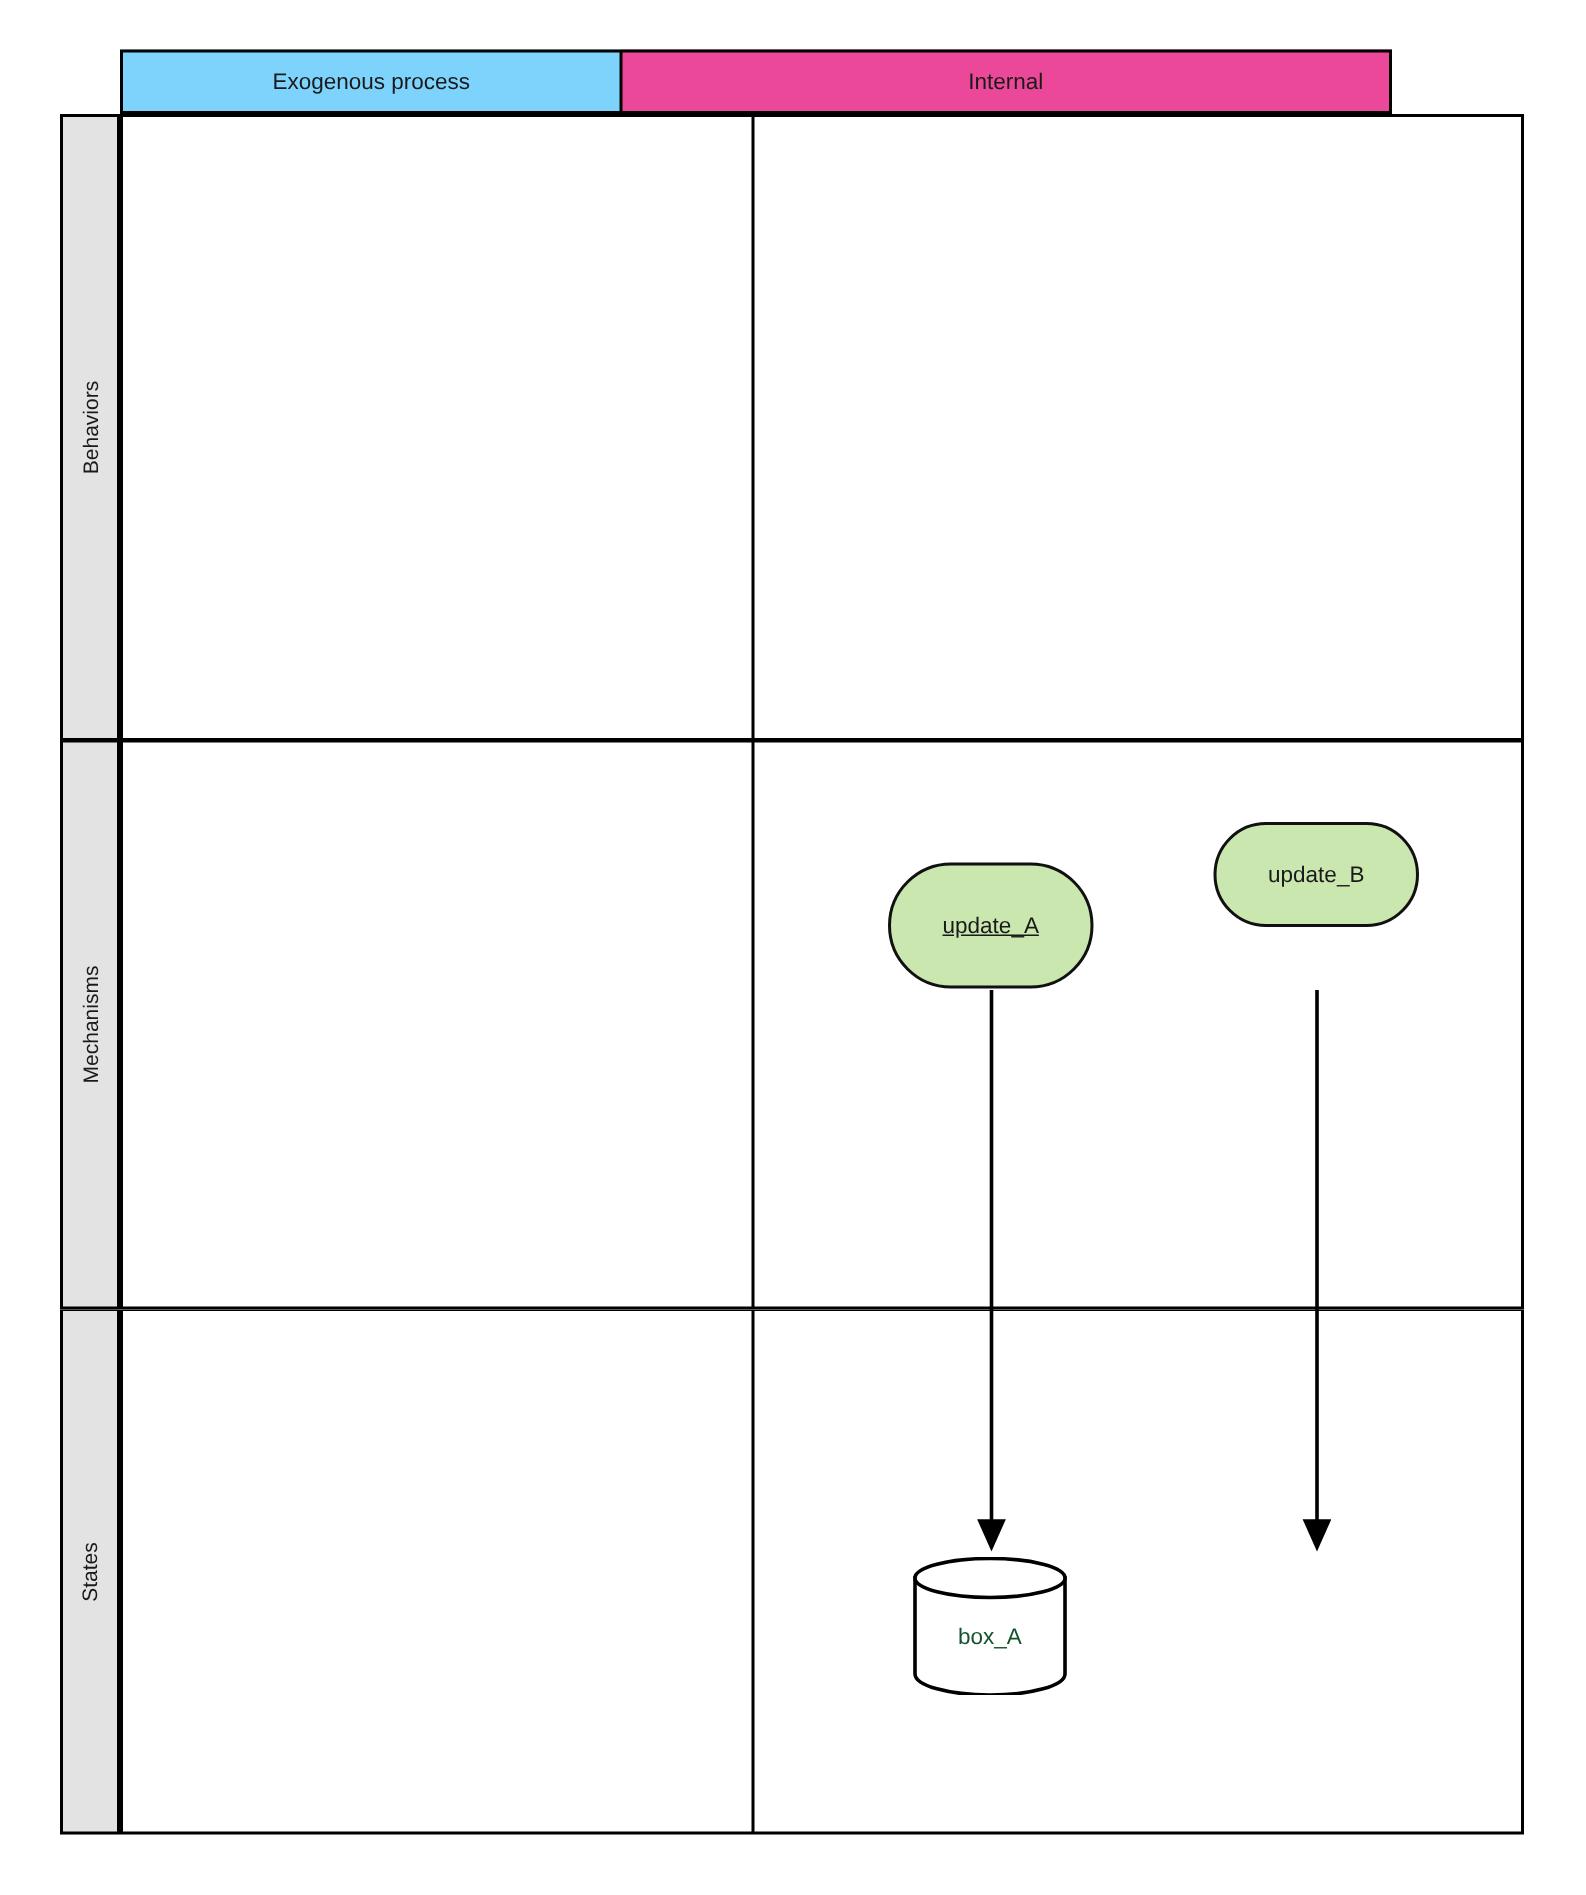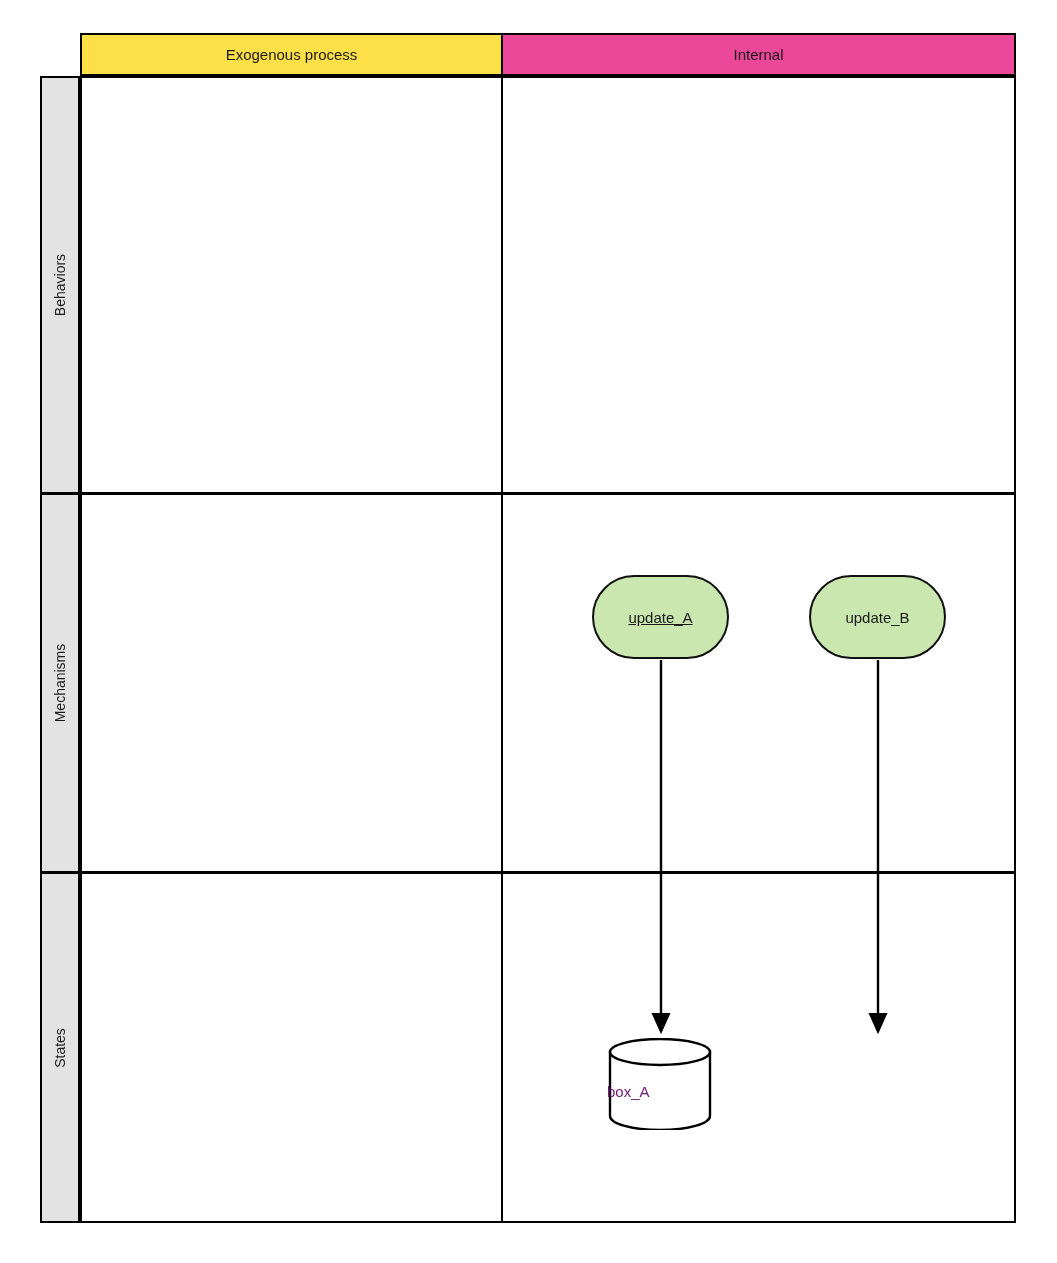--- a/index.html
+++ b/index.html
@@ -45,22 +45,22 @@
     box-sizing: border-box;
     border: 2px solid #000000;
     display: flex;
     align-items: center;
     justify-content: center;
     font-size: 15px;
     color: #1a1a1a;
     line-height: 1;
   }
   .col-header.exogenous {
-    width: 422px;
-    background: #fde047;
+    width: 334px;
+    background: #7dd3fc;
     border-right-width: 1px;
   }
   .col-header.internal {
     width: 514px;
     background: #ec4899;
     border-left-width: 1px;
   }
 
   
   .body-area {
@@ -125,43 +125,43 @@
     background: #c9e7ae;
     border: 2.5px solid #111111;
     border-radius: 42px;
     display: flex;
     align-items: center;
     justify-content: center;
     font-size: 15px;
     color: #1a1a1a;
   }
   #node-update-a { left: 592px; top: 575px; width: 137px; height: 84px; text-decoration: underline; }
-  #node-update-b { left: 809px; top: 575px; width: 137px; height: 84px; }
+  #node-update-b { left: 809px; top: 548px; width: 137px; height: 70px; }
 
   .node-store {
     position: absolute;
     width: 106px;
     height: 92px;
   }
   #node-box-a { left: 607px; top: 1038px; }
   #node-box-b { left: 824px; top: 1038px; }
   .node-store svg { display: block; }
   .node-store .store-label {
     position: absolute;
     left: 0;
     top: 0;
     width: 106px;
     height: 92px;
     display: flex;
     align-items: center;
-    justify-content: flex-start;
+    justify-content: center;
     padding-top: 14px;
     box-sizing: border-box;
     font-size: 15px;
-    color: #701a75;
+    color: #14532d;
     pointer-events: none;
   }
 
   #edges {
     position: absolute;
     left: 0;
     top: 0;
     width: 1057px;
     height: 1263px;
     pointer-events: none;

